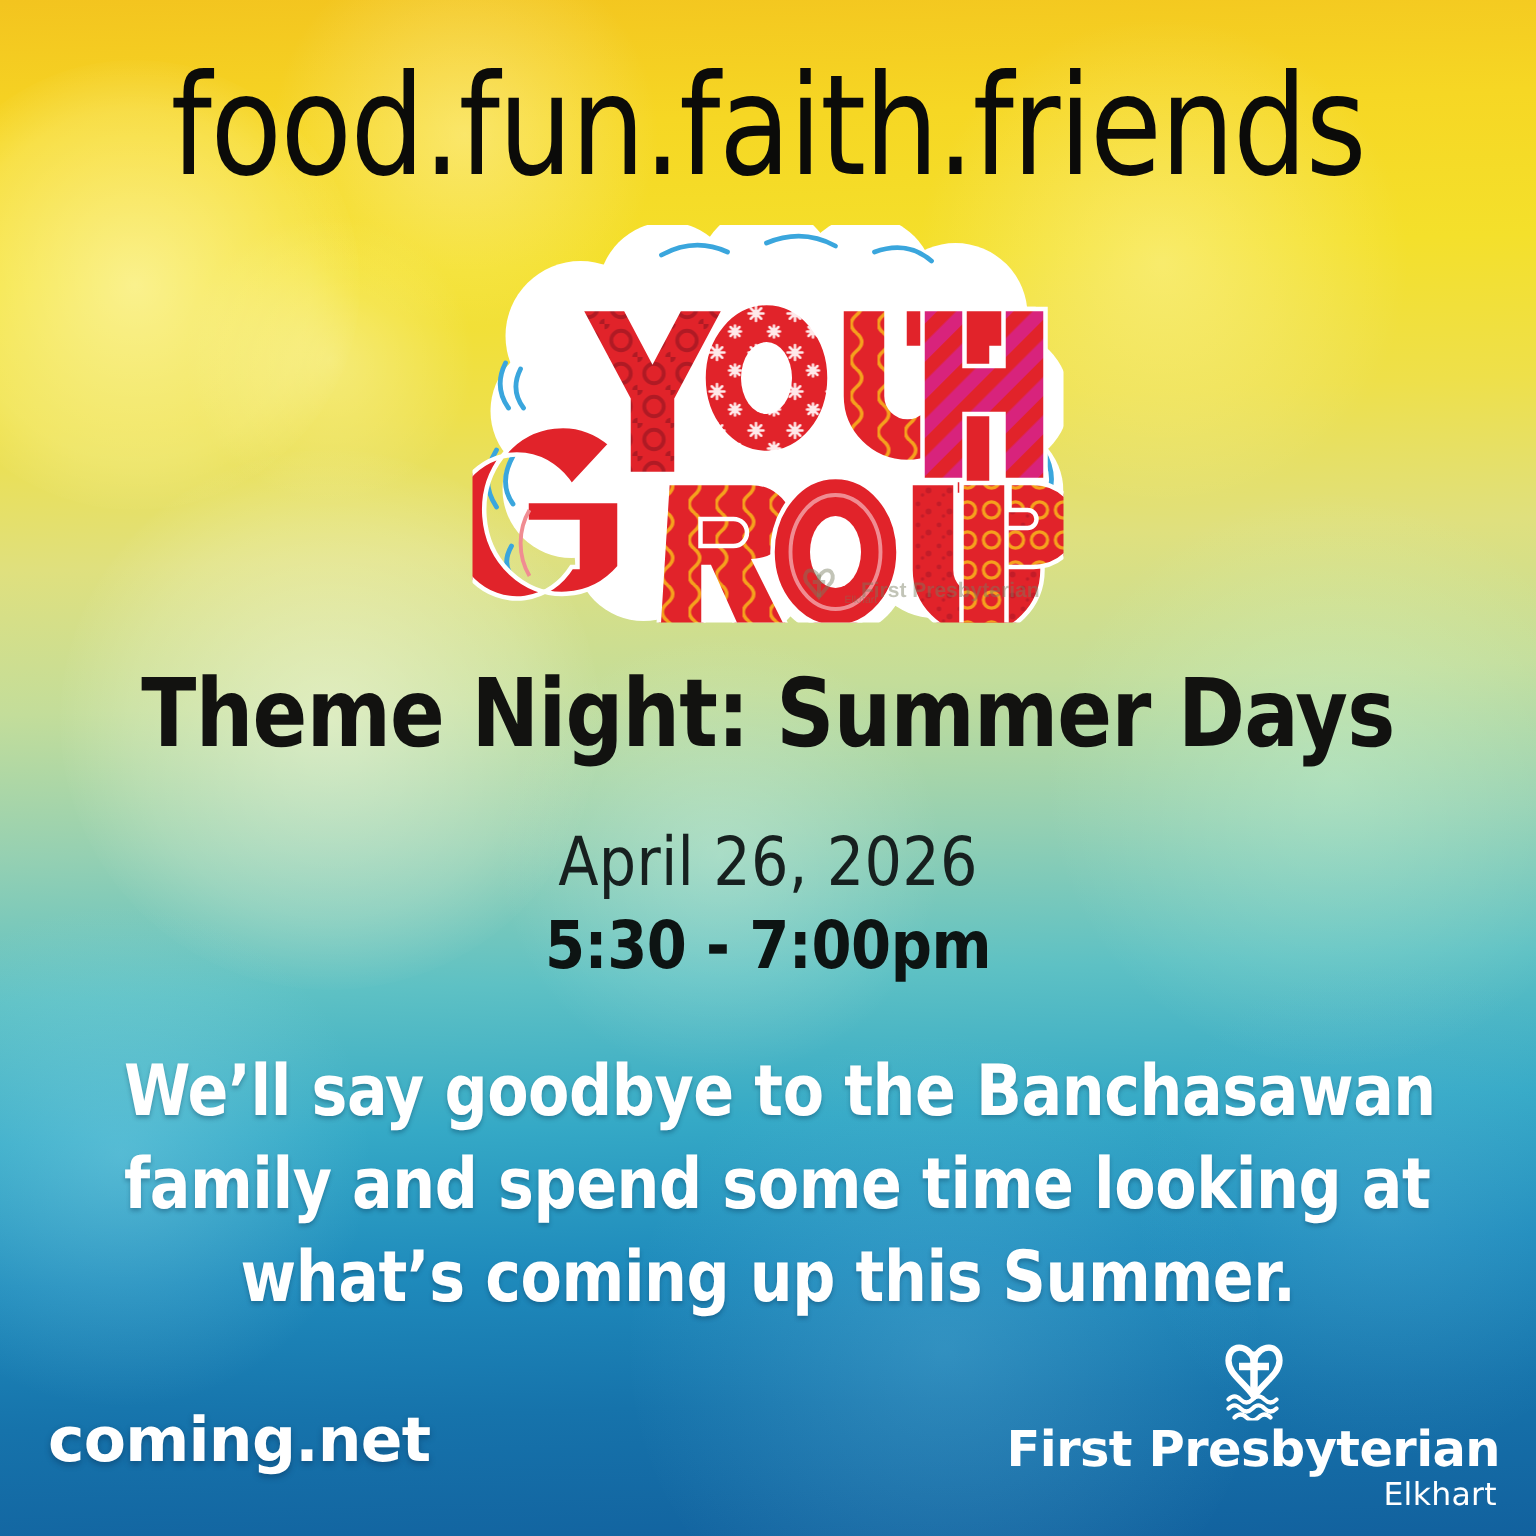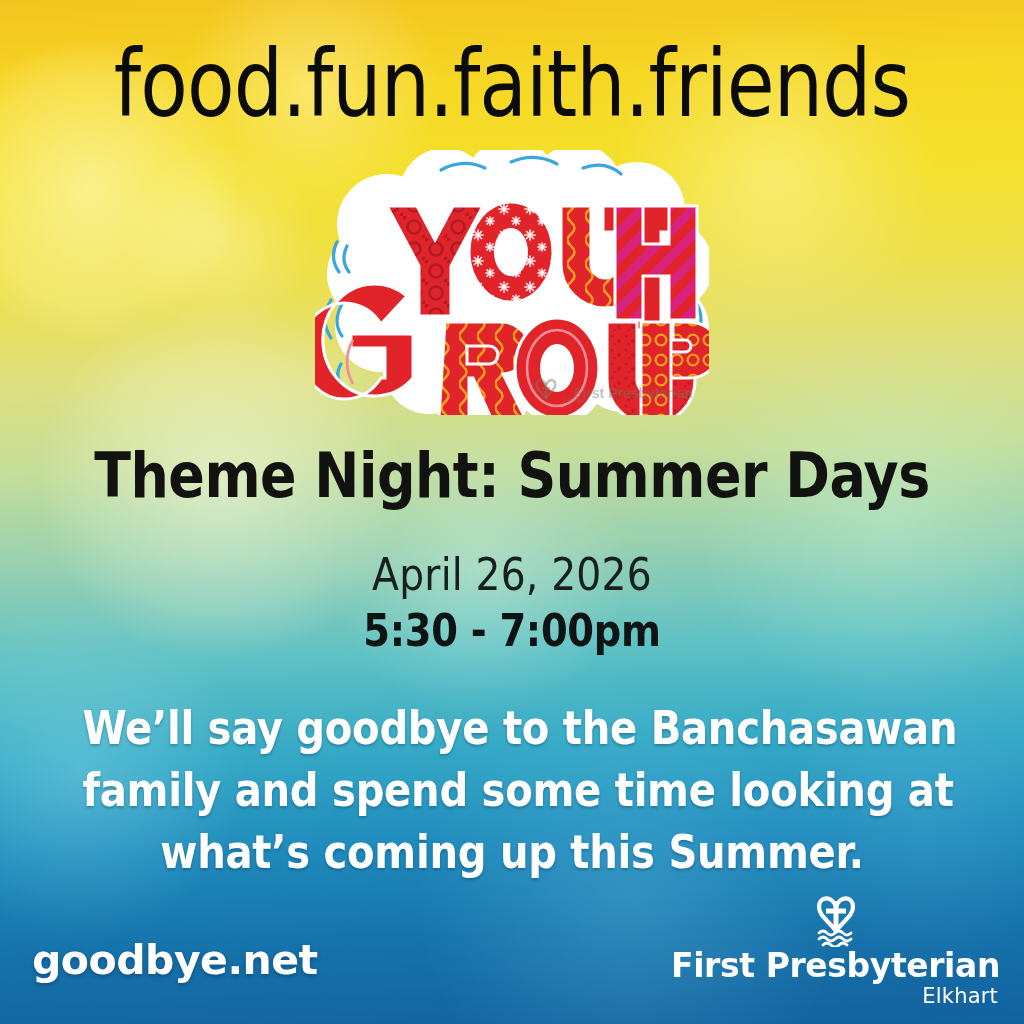--- a/index.html
+++ b/index.html
@@ -265,21 +265,21 @@
 
   <div id="date">April 26, 2026</div>
   <div id="time">5:30 - 7:00pm</div>
 
   <div id="body-copy">
     <span class="ln">We’ll say goodbye to the Banchasawan</span>
     <span class="ln">family and spend some time looking at</span>
     <span class="ln">what’s coming up this Summer.</span>
   </div>
 
-  <div id="site">goodbye.net</div>
+  <div id="site">coming.net</div>
 
   <div id="church">
     <svg id="church-mark" viewBox="0 0 58 56" aria-hidden="true">
       <g fill="none" stroke="#ffffff" stroke-width="4.2" stroke-linecap="round">
         <path d="M29 16 C25 4 12 5 12 16 C12 25 22 30 29 40"></path>
         <path d="M29 16 C33 4 46 5 46 16 C46 25 36 30 29 40"></path>
       </g>
       <g stroke="#ffffff" stroke-width="5" stroke-linecap="butt">
         <path d="M29 10 V40"></path>
         <path d="M19 20 H39"></path>

